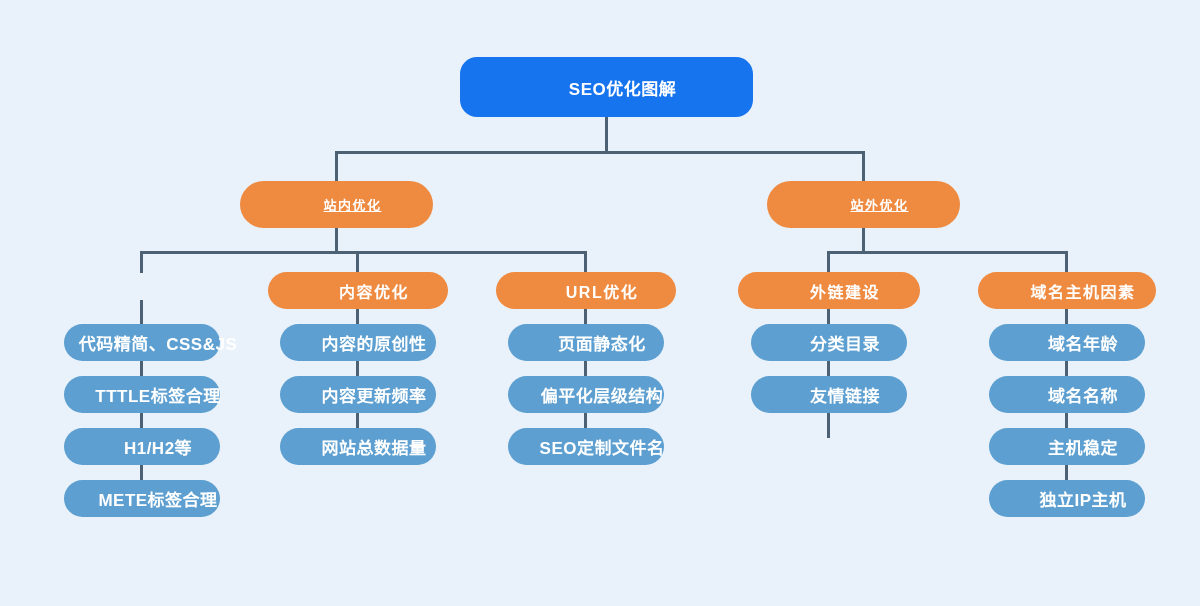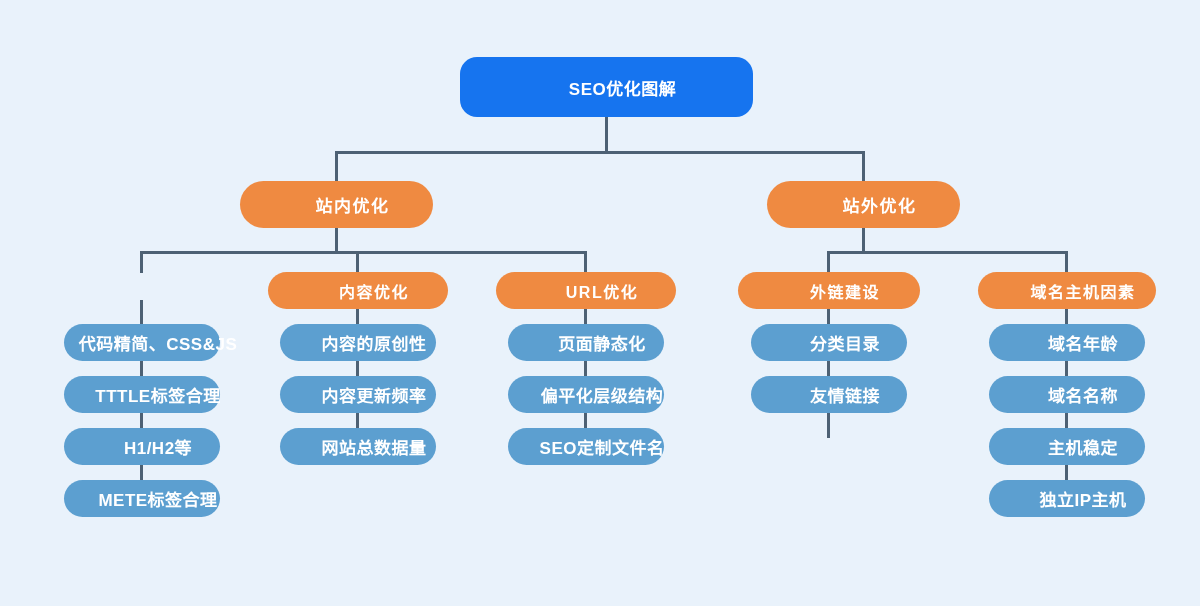--- a/index.html
+++ b/index.html
@@ -45,22 +45,23 @@
   }
   .node.root{
     background:var(--root-fill);
     border-radius:17px;
     font-size:17px;
     letter-spacing:0.5px;
   }
   .node.branch{
     background:var(--branch-fill);
     border-radius:24px;
-    font-size:17px;
+    font-size:13px;
     letter-spacing:1.5px;
+    text-decoration:underline;
   }
   .node.group{
     background:var(--branch-fill);
     border-radius:19px;
     font-size:16px;
     letter-spacing:1.5px;
   }
   .node.leaf{
     background:var(--leaf-fill);
     border-radius:19px;

